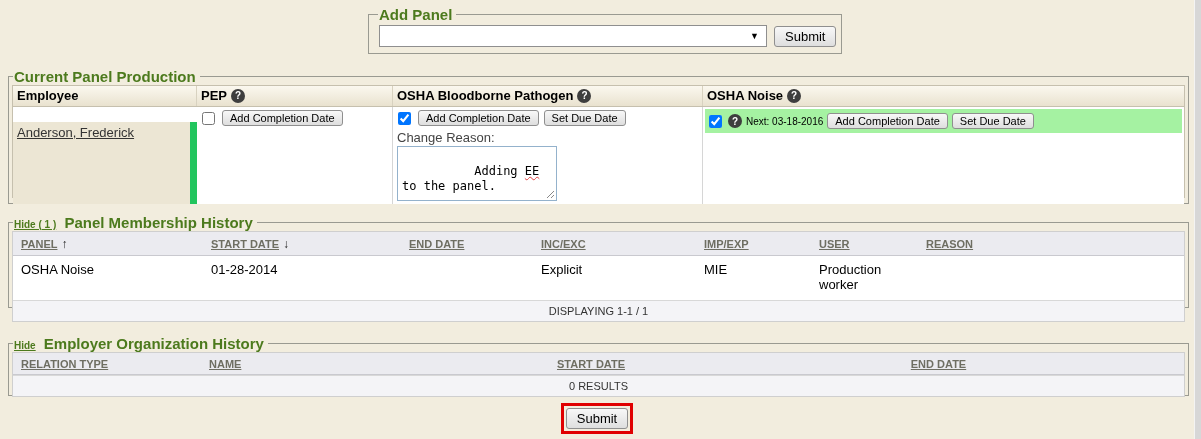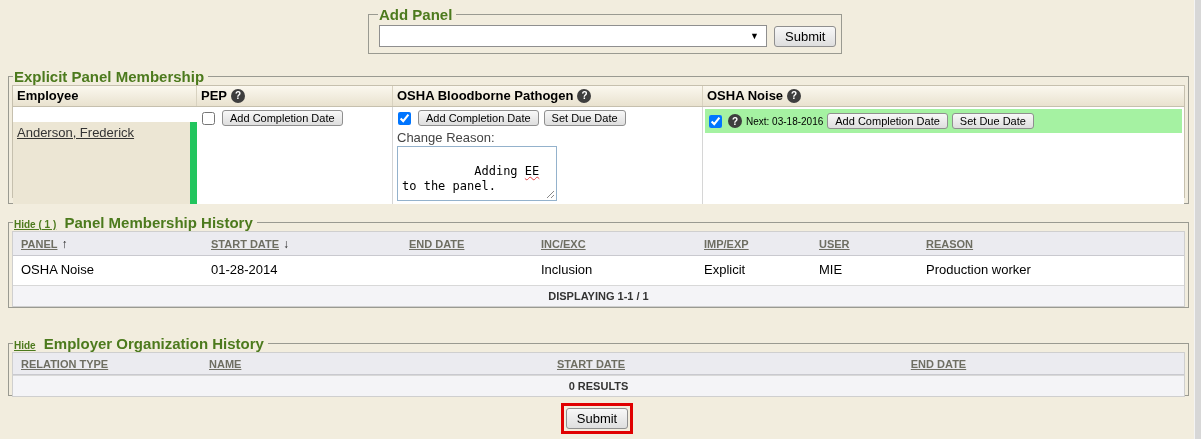--- a/index.html
+++ b/index.html
@@ -106,21 +106,21 @@
     font-size:11px; font-weight:bold; color:#6e6e62;
     padding-left:8px; display:flex; align-items:center; gap:4px;
   }
   .hist-hcell a { color:#6e6e62; text-decoration:underline; cursor:pointer; }
   .hist-hcell.center { justify-content:center; padding-left:0; }
   .sort-arrow { font-size:12px; font-weight:bold; color:#222; }
   .hist-row { display:grid; padding:6px 0 8px 0; background:#fff; }
   .hist-cell { font-size:13px; padding-left:8px; }
   .hist-footer {
     background:#f4f4f7; border-top:1px solid #d8d8d8;
-    text-align:center; font-size:11px; font-weight:bold; color:#333;
+    text-align:center; font-size:11px; font-weight:normal; color:#333;
     padding:4px 0;
   }
   
   #bottom-submit-wrap { position:absolute; left:0; right:7px; top:403px; text-align:center; }
   .red-box { display:inline-block; border:3px solid var(--alert-red); padding:2px; }
   
   #scrollbar-strip {
     position:absolute; right:0; top:0; width:7px; height:439px;
     background:#d7d7d7; border-left:1px solid #f3f3f3;
   }
@@ -133,21 +133,21 @@
   <div class="ap-row">
     <div class="select-box">
       <span class="select-value"></span>
       <span class="select-arrow">▼</span>
     </div>
     <button class="btn">Submit</button>
   </div>
 </fieldset>
 
 <fieldset id="current-panel">
-  <legend>Explicit Panel Membership</legend>
+  <legend>Current Panel Production</legend>
   <div class="cpm-table">
     <div class="cpm-header">
       <div class="cpm-hcell">
         <span>Employee</span>
       </div>
       <div class="cpm-hcell">
         <span>PEP</span>
         <span class="help-icon">?</span>
       </div>
       <div class="cpm-hcell">
@@ -225,21 +225,20 @@
         <a>USER</a>
       </div>
       <div class="hist-hcell">
         <a>REASON</a>
       </div>
     </div>
     <div class="hist-row ph-cols">
       <div class="hist-cell">OSHA Noise</div>
       <div class="hist-cell">01-28-2014</div>
       <div class="hist-cell"></div>
-      <div class="hist-cell">Inclusion</div>
       <div class="hist-cell">Explicit</div>
       <div class="hist-cell">MIE</div>
       <div class="hist-cell">Production worker</div>
     </div>
     <div class="hist-footer">DISPLAYING 1-1 / 1</div>
   </div>
 </fieldset>
 
 <fieldset id="employer-history">
   <legend>

